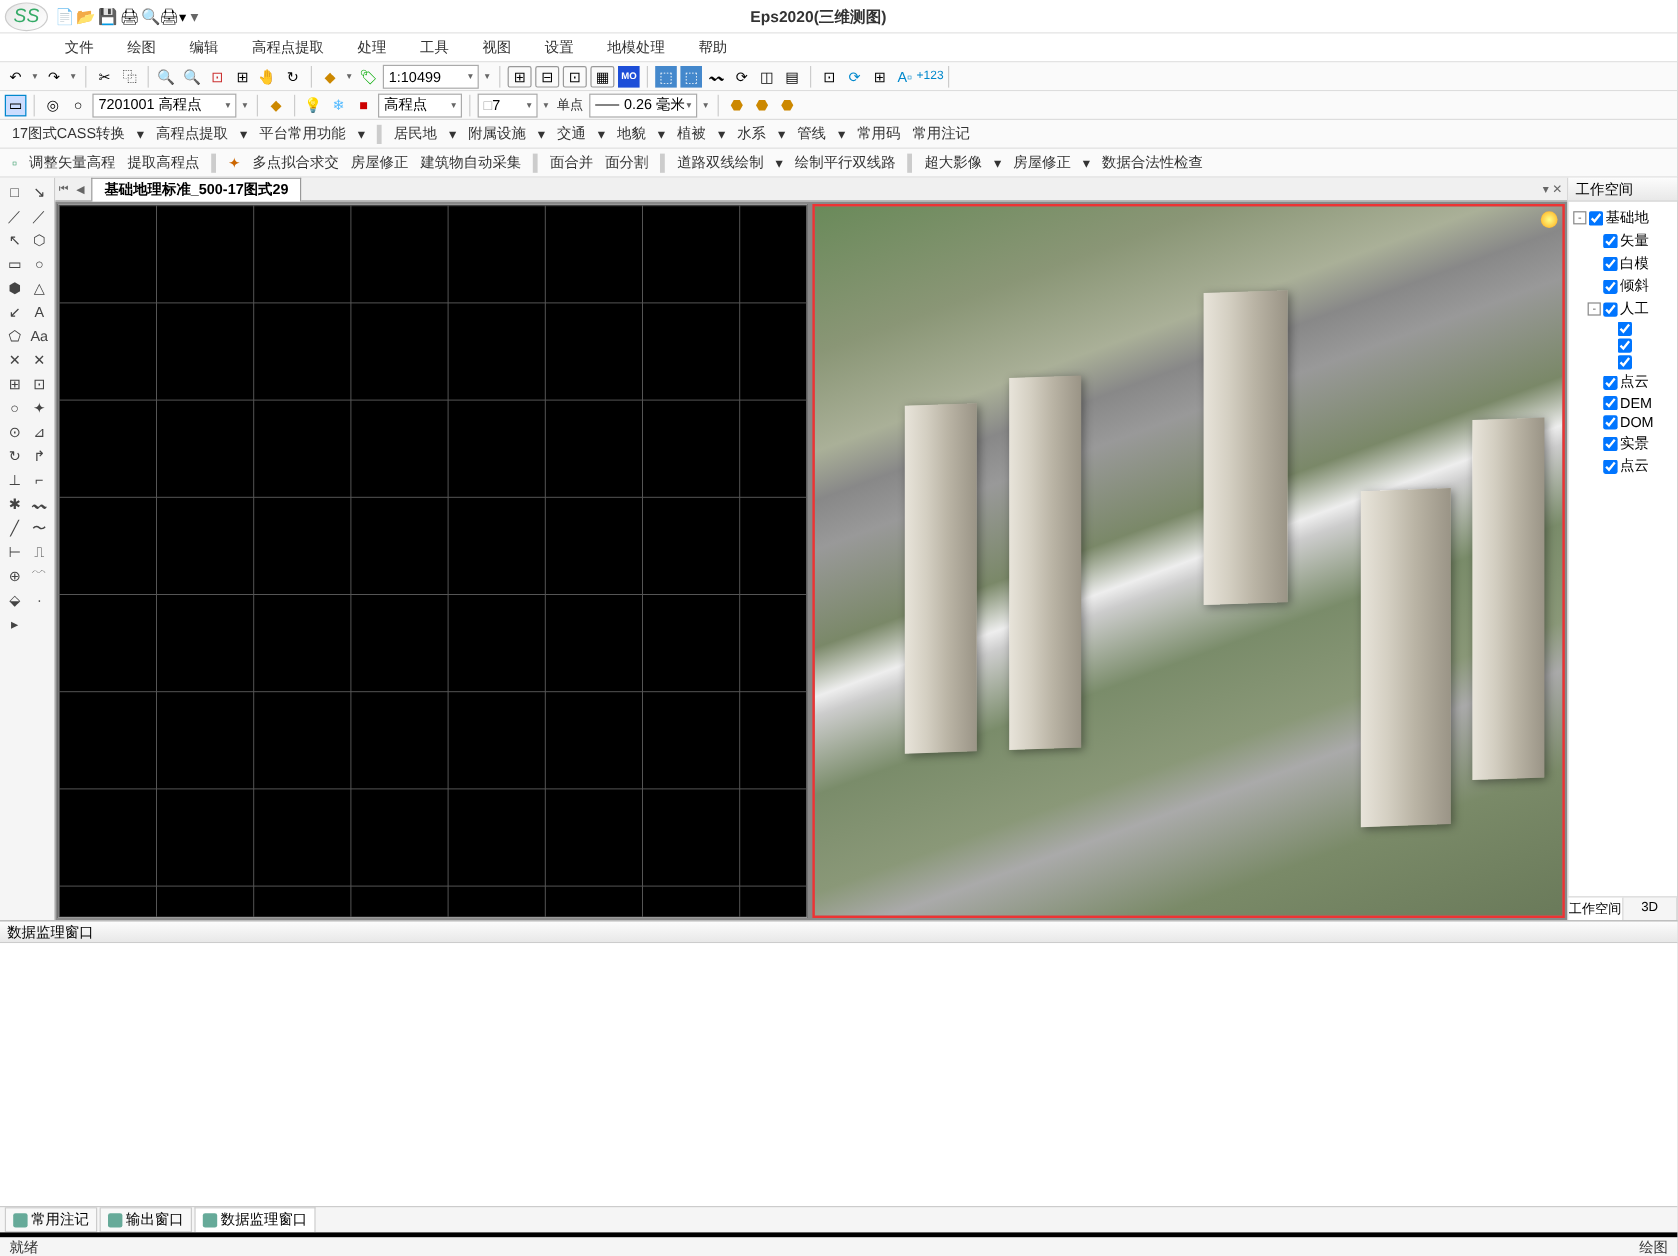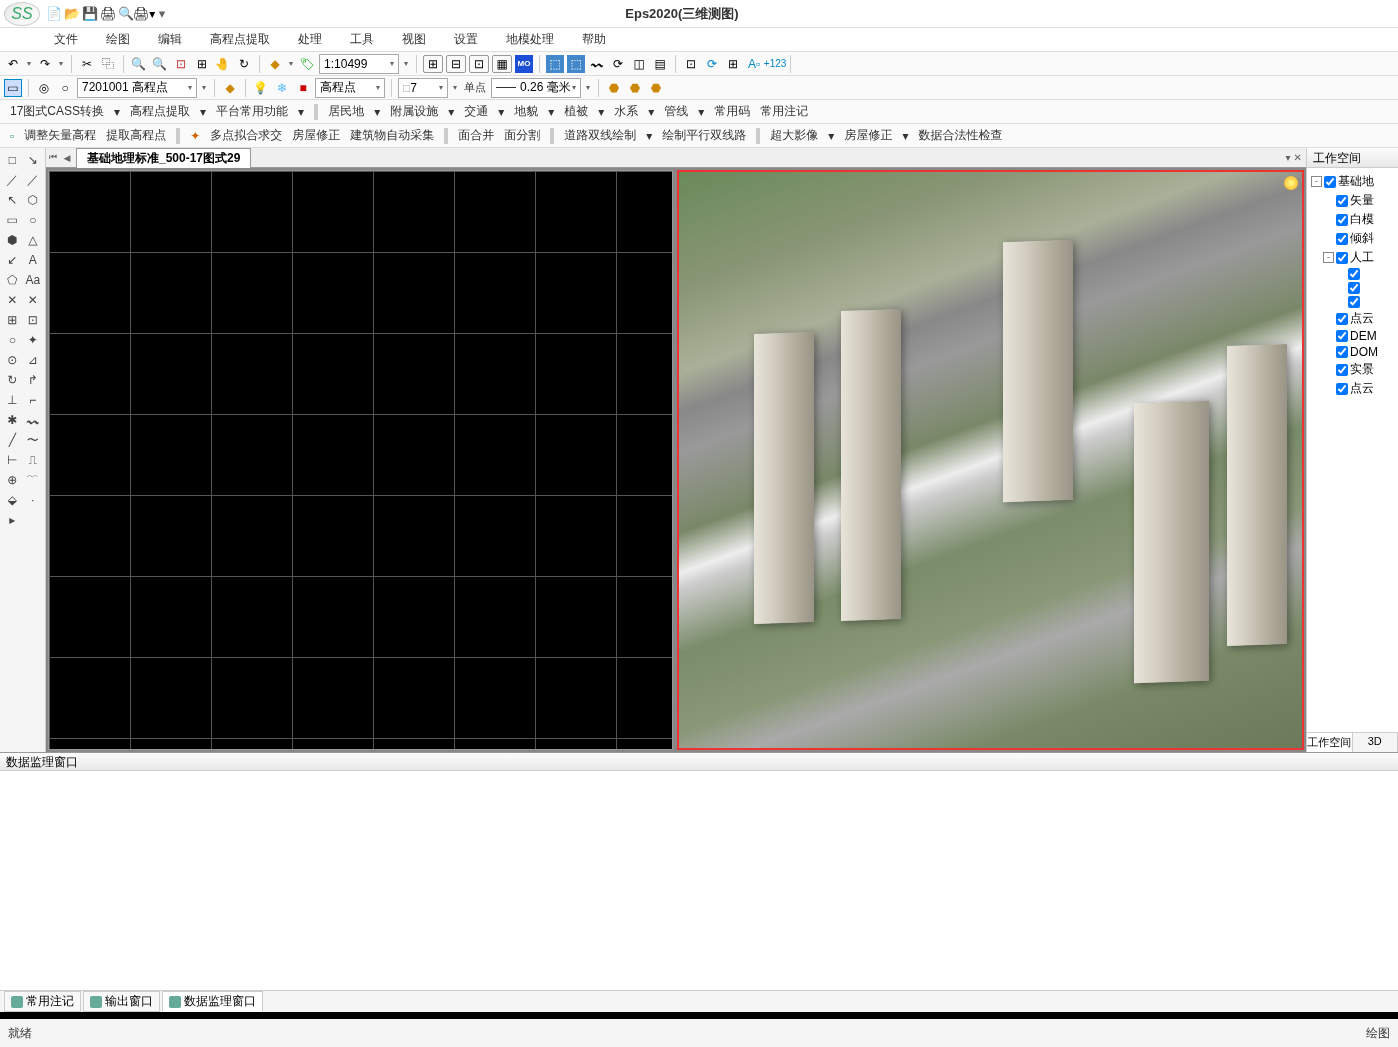--- a/index.html
+++ b/index.html
@@ -50,21 +50,21 @@
 .panel-tabs{height:20px;border-top:1px solid #ccc;display:flex}
 .panel-tabs span{flex:1;text-align:center;padding:2px 0;font-size:11px;background:#f5f5f5;border-right:1px solid #ccc;cursor:pointer}
 .panel-tabs span.active{background:#fff}
 .bottom-panel{height:260px;background:#fff;border-top:1px solid #999;display:flex;flex-direction:column}
 .bp-title{height:18px;background:linear-gradient(#fcfcfc,#e8e8e8);border-bottom:1px solid #ccc;padding:1px 6px;font-size:12px}
 .bp-body{flex:1;background:#fff}
 .bp-tabs{height:22px;background:#f5f5f5;border-top:1px solid #ccc;display:flex;align-items:center;padding:0 4px;gap:2px}
 .bp-tabs .t{display:flex;align-items:center;gap:3px;padding:1px 6px;border:1px solid #ccc;background:#f8f8f8;cursor:pointer;font-size:12px}
 .bp-tabs .t.active{background:#fff;border-bottom-color:#fff}
 .bp-tabs .tico{width:12px;height:12px;display:inline-block;background:#6a9;border-radius:2px}
-.status{height:35px;background:#f5f5f5;border-top:7px solid #000000;display:flex;align-items:center;padding:0 8px}
+.status{height:20px;background:#f5f5f5;border-top:4px solid #000000;display:flex;align-items:center;padding:0 8px}
 .status span{font-size:12px;color:#333}
 .status .r{margin-left:auto}
 </style>
 </head>
 <body>
 
 <div class="titlebar">
   <div class="app-logo">SS</div>
   <div class="qat">
     <span>📄</span>

